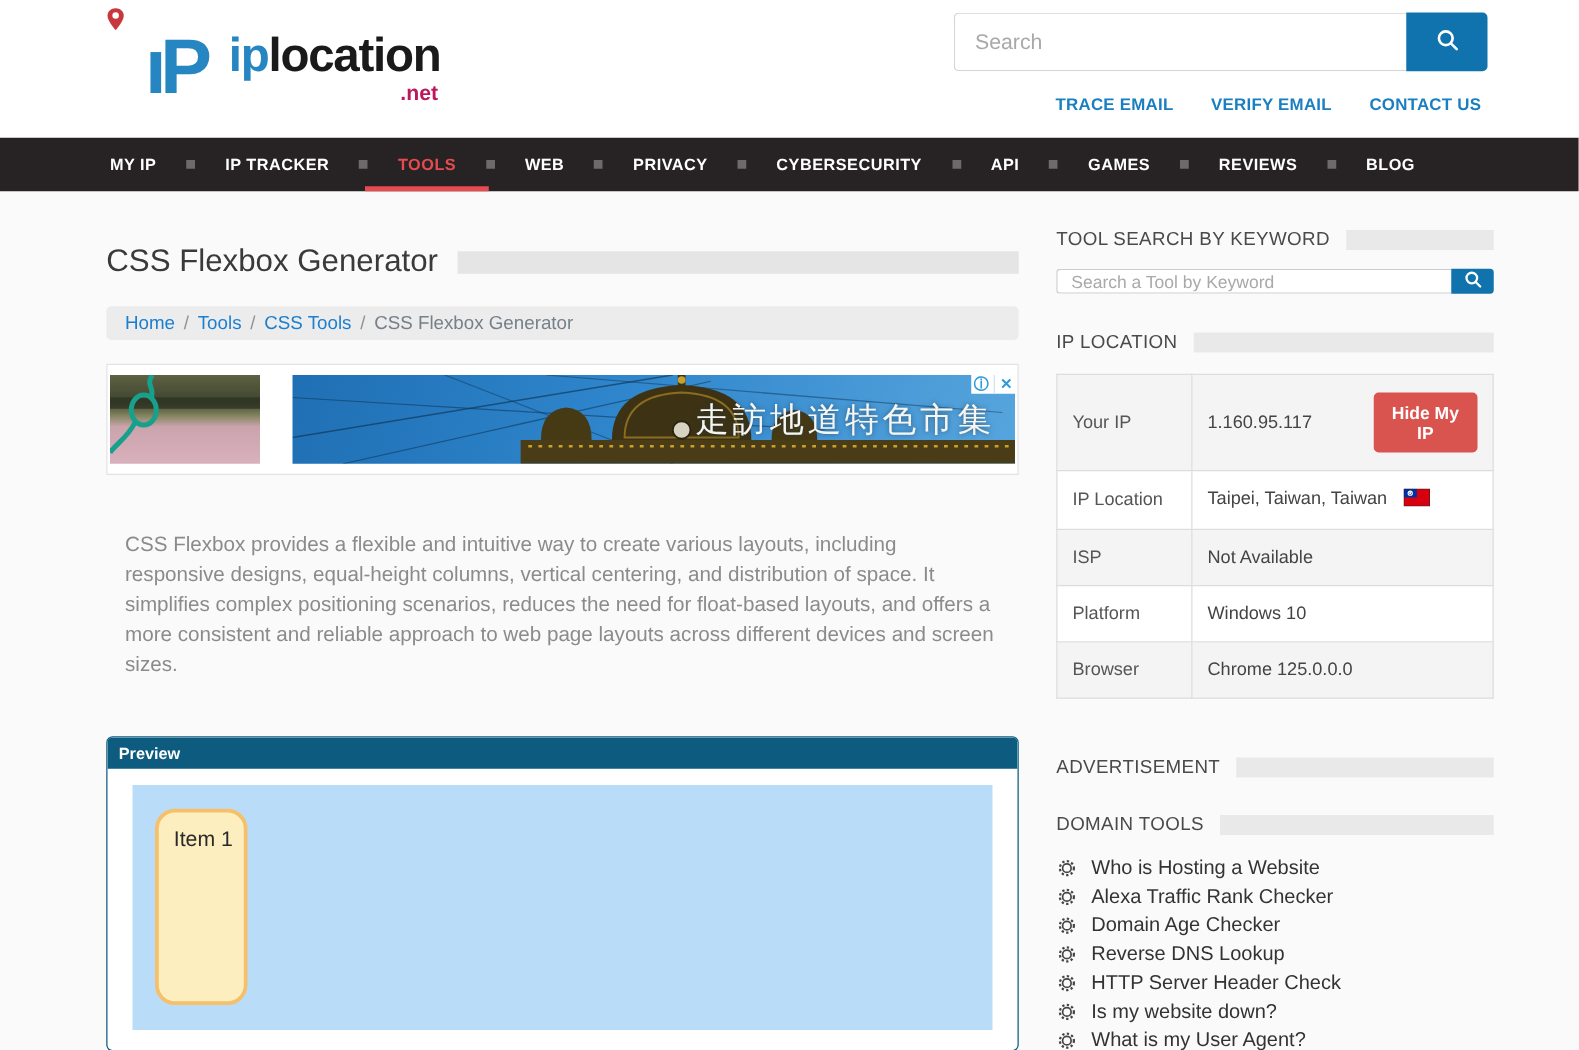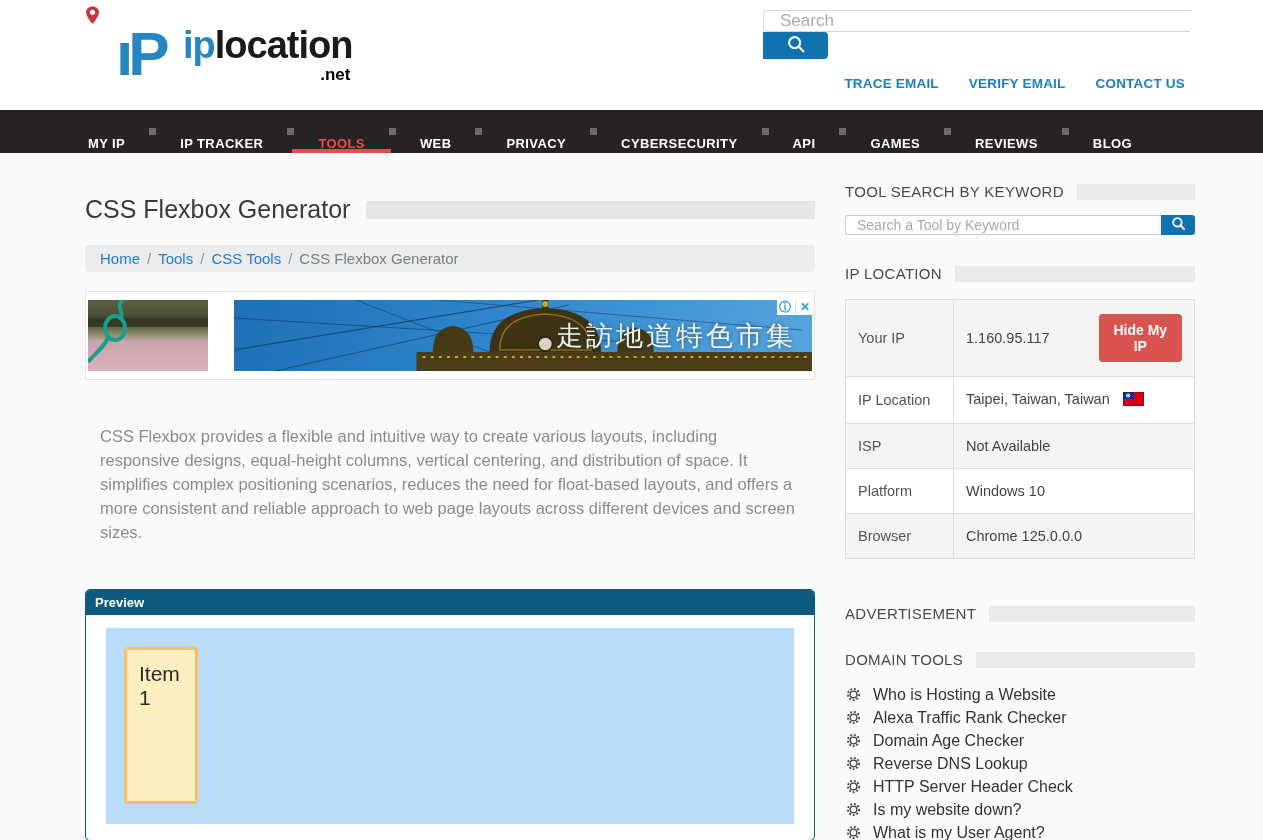--- a/index.html
+++ b/index.html
@@ -17,41 +17,41 @@
   .logo { position:absolute; left:75px; top:4px; display:flex; align-items:flex-start; cursor:pointer; }
   .logo-icon { position:relative; width:108px; height:76px; }
   .logo-icon .ip-glyph {
     position:absolute; left:8px; top:19px;
     font-size:62px; font-weight:bold; color:#2586c1; letter-spacing:-5px; line-height:1;margin-left:33px;
   }
   .logo-icon .pin { position:absolute; left:10px; top:2px; }
   .logo-word { position:relative; margin-left:0px; margin-top:20px; white-space:nowrap; }
   .logo-word .w-ip { color:#2586c1; font-size:38px; font-weight:bold; letter-spacing:-1px; }
   .logo-word .w-loc { color:#1a1a1a; font-size:38px; font-weight:bold; letter-spacing:-1px; }
-  .logo-word .w-net { position:absolute; right:2px; bottom:-18px; color:#000000; font-size:17px; font-weight:bold; }
-
-  .header-search { position:absolute; left:763px; top:10px; width:427px; height:47px; display:flex;flex-direction:column; }
+  .logo-word .w-net { position:absolute; right:2px; bottom:-18px; color:#be185d; font-size:17px; font-weight:bold; }
+
+  .header-search { position:absolute; left:763px; top:10px; width:427px; height:47px; display:flex; }
   .header-search input {
     flex:1; border:1px solid #d4d4d4; border-right:none; border-radius:4px 0 0 4px;
     padding:0 16px; font-size:17px; color:#555; outline:none;
     font-family:"Liberation Sans", sans-serif;
   }
   .header-search input::placeholder { color:#a9a9a9; }
   .header-search button {
     width:65px; background:#1073ad; border:none; border-radius:0 4px 4px 0;
     display:flex; align-items:center; justify-content:center; cursor:pointer;
   }
   .header-links { position:absolute; top:76px; right:78px; display:flex; gap:30px; }
   .header-links a { color:#1a7fc1; font-size:13.5px; font-weight:bold; letter-spacing:0.2px; }
 
   
   .main-nav { height:43px; background:#272324; display:flex; align-items:center; padding-left:86px; }
   .nav-item {
     position:relative; color:#ffffff; font-size:13px; font-weight:bold;
-    height:43px; line-height:43px; letter-spacing:0.4px; cursor:pointer; padding:12px 2px;
+    height:43px; line-height:43px; letter-spacing:0.4px; cursor:pointer; padding:0 2px;
   }
   .nav-item.active { color:#e84b4f; }
   .nav-item.active::after {
     content:""; position:absolute; left:-24px; right:-24px; bottom:0; height:4px; background:#e84b4f;
   }
   .nav-sep { width:7px; height:7px; background:#6e6a6b; margin:0 22px; flex:none; }
 
   
   .main-wrap { display:flex; padding:30px 68px 0 85px; gap:30px; }
   .col-left { width:730px; flex:none; }
@@ -98,22 +98,22 @@
     margin:44px 0 0 15px; width:700px; font-size:16.5px; color:#8b8b8b; line-height:24px;
   }
 
   .preview-card {
     margin-top:45px; border:1px solid #0d5c80; border-radius:5px; background:#ffffff; overflow:hidden;
   }
   .preview-header { background:#0d5c80; color:#ffffff; font-size:13px; font-weight:bold; padding:5px 9px; }
   .preview-body { padding:13px 20px 16px; }
   .flex-container { background:#b9dcf9; height:196px; padding:19px 0 0 18px; }
   .flex-item {
-    width:74px; height:157px; background:#fdeec0; border:3px solid #f5c069; border-radius:4px;
-    padding:12px 0 0 12px; font-size:21px; color:#2a2a2a;
+    width:74px; height:157px; background:#fdeec0; border:3px solid #f5c069; border-radius:16px;
+    padding:12px 0 0 12px; font-size:17px; color:#2a2a2a;
   }
 
   
   .side-heading { display:flex; align-items:center; font-size:15px; color:#4a4a4a; letter-spacing:0.3px; white-space:nowrap; }
   .side-heading .bar { flex:1; height:16px; background:#e9e9e9; margin-left:13px; }
 
   .tool-search-row { margin-top:15px; display:flex; height:20px; }
   .tool-search-row input {
     flex:1; border:1px solid #ccc; border-right:none; border-radius:3px 0 0 3px;
     padding:0 11px; font-size:14px; color:#555; outline:none;

